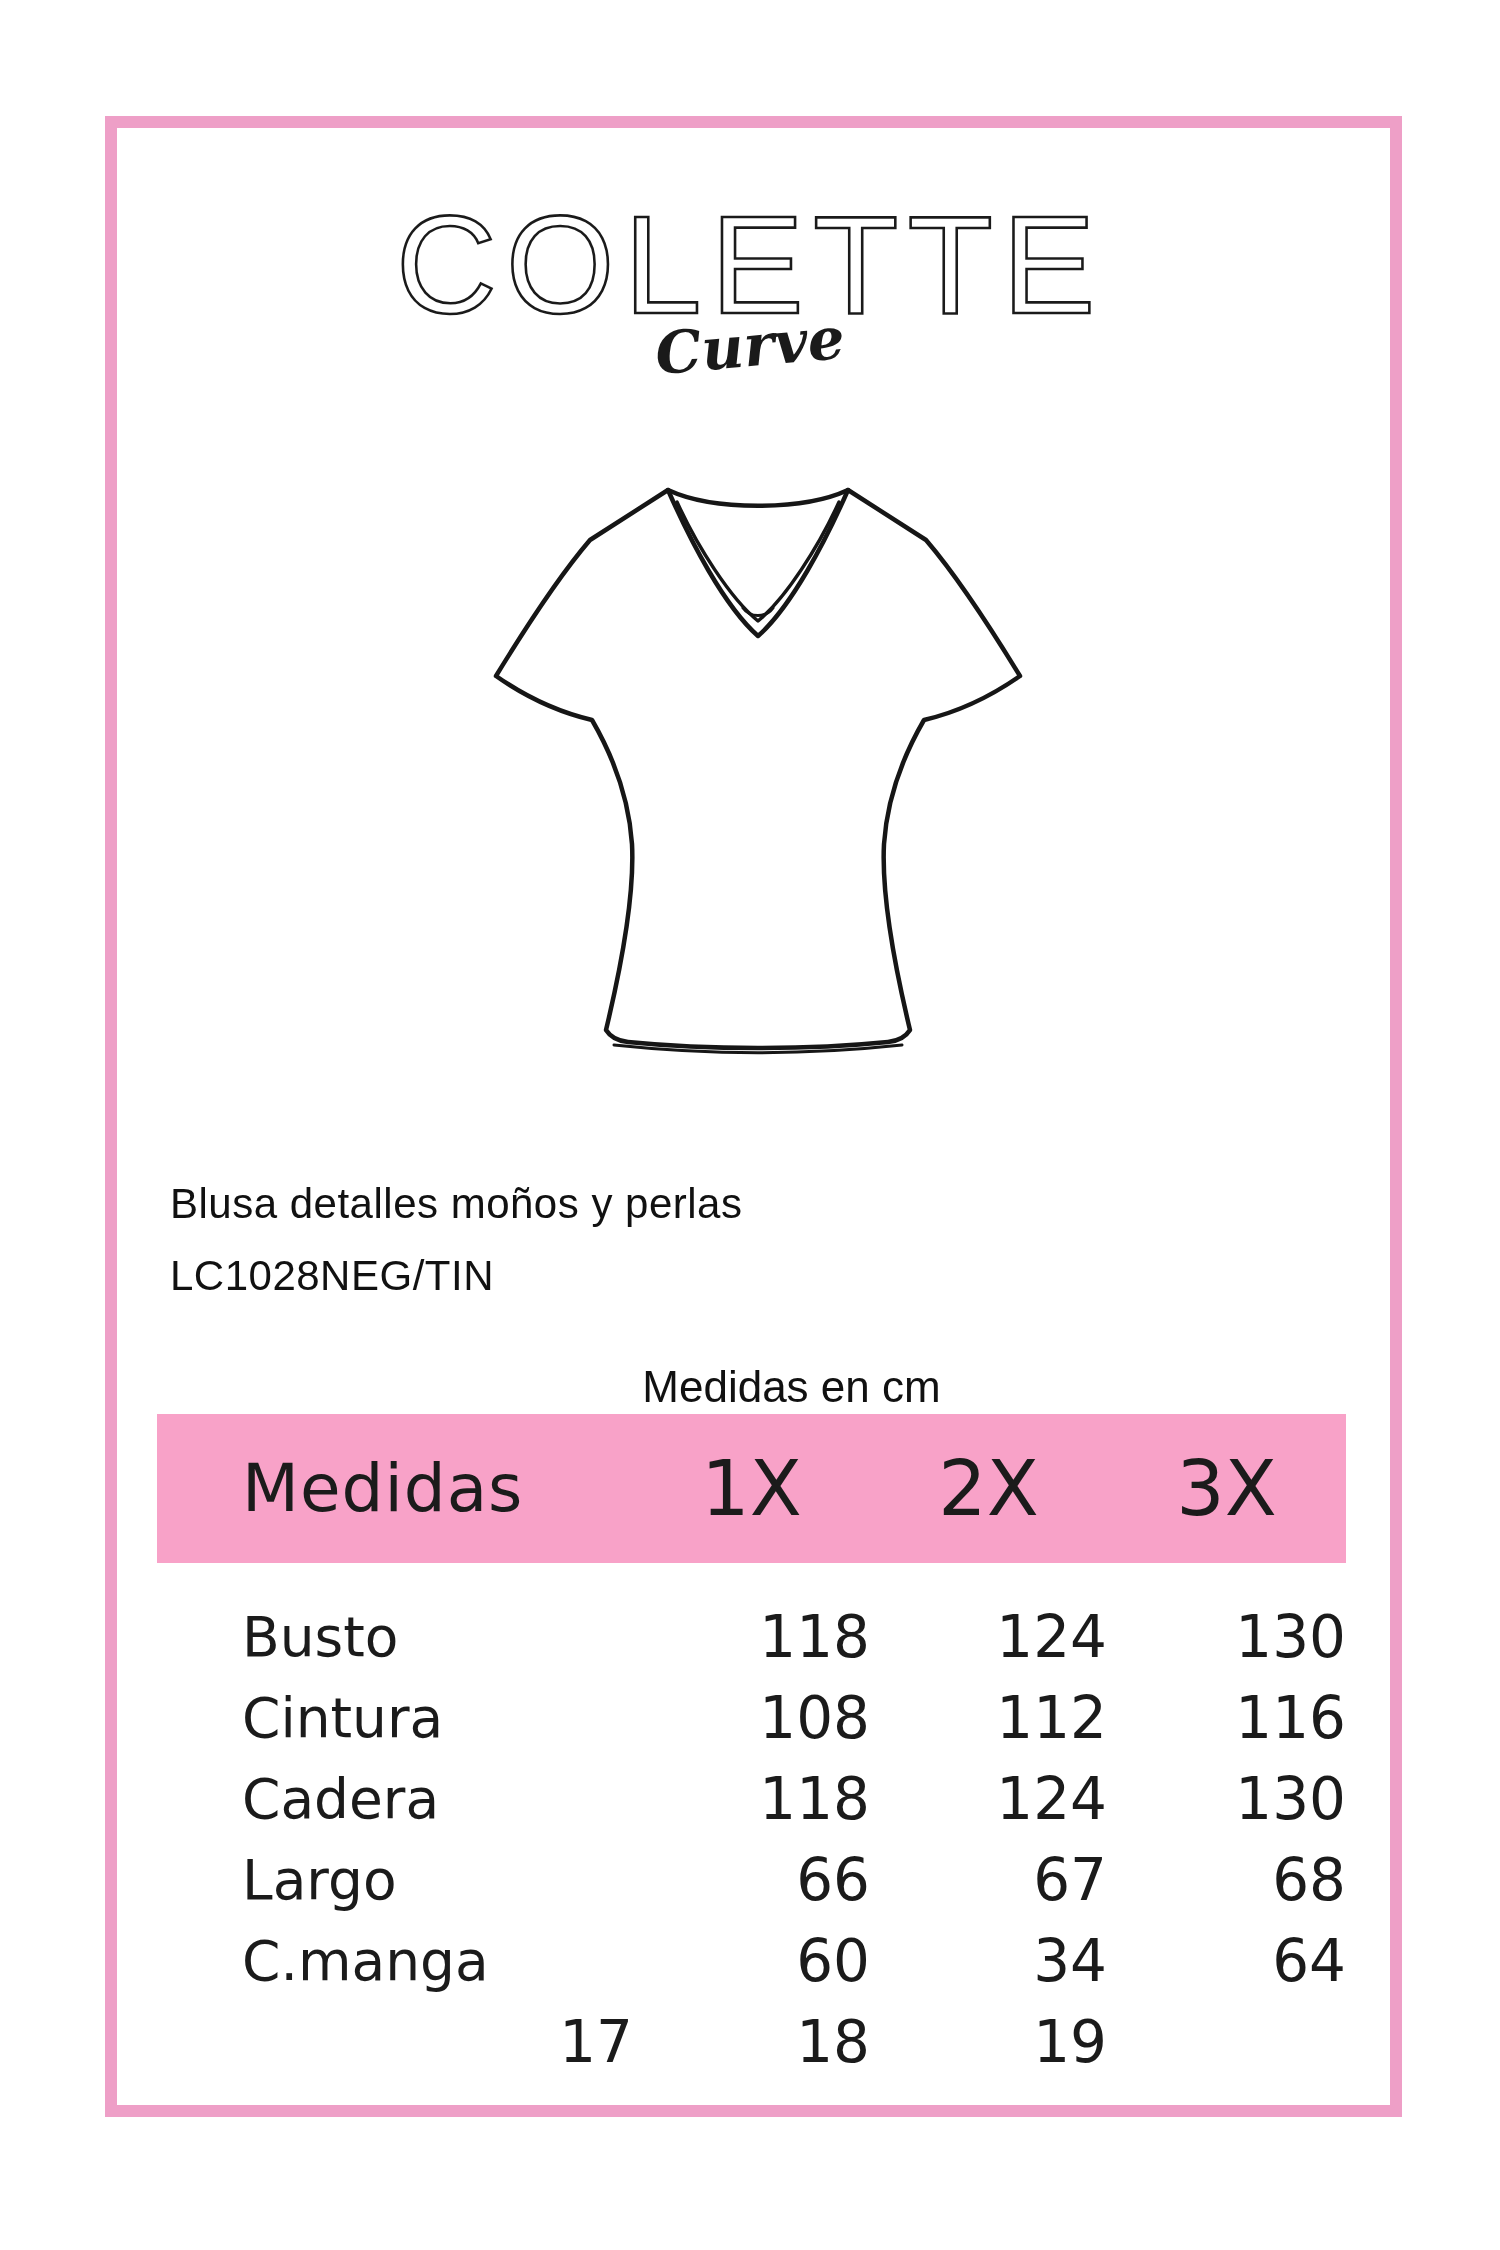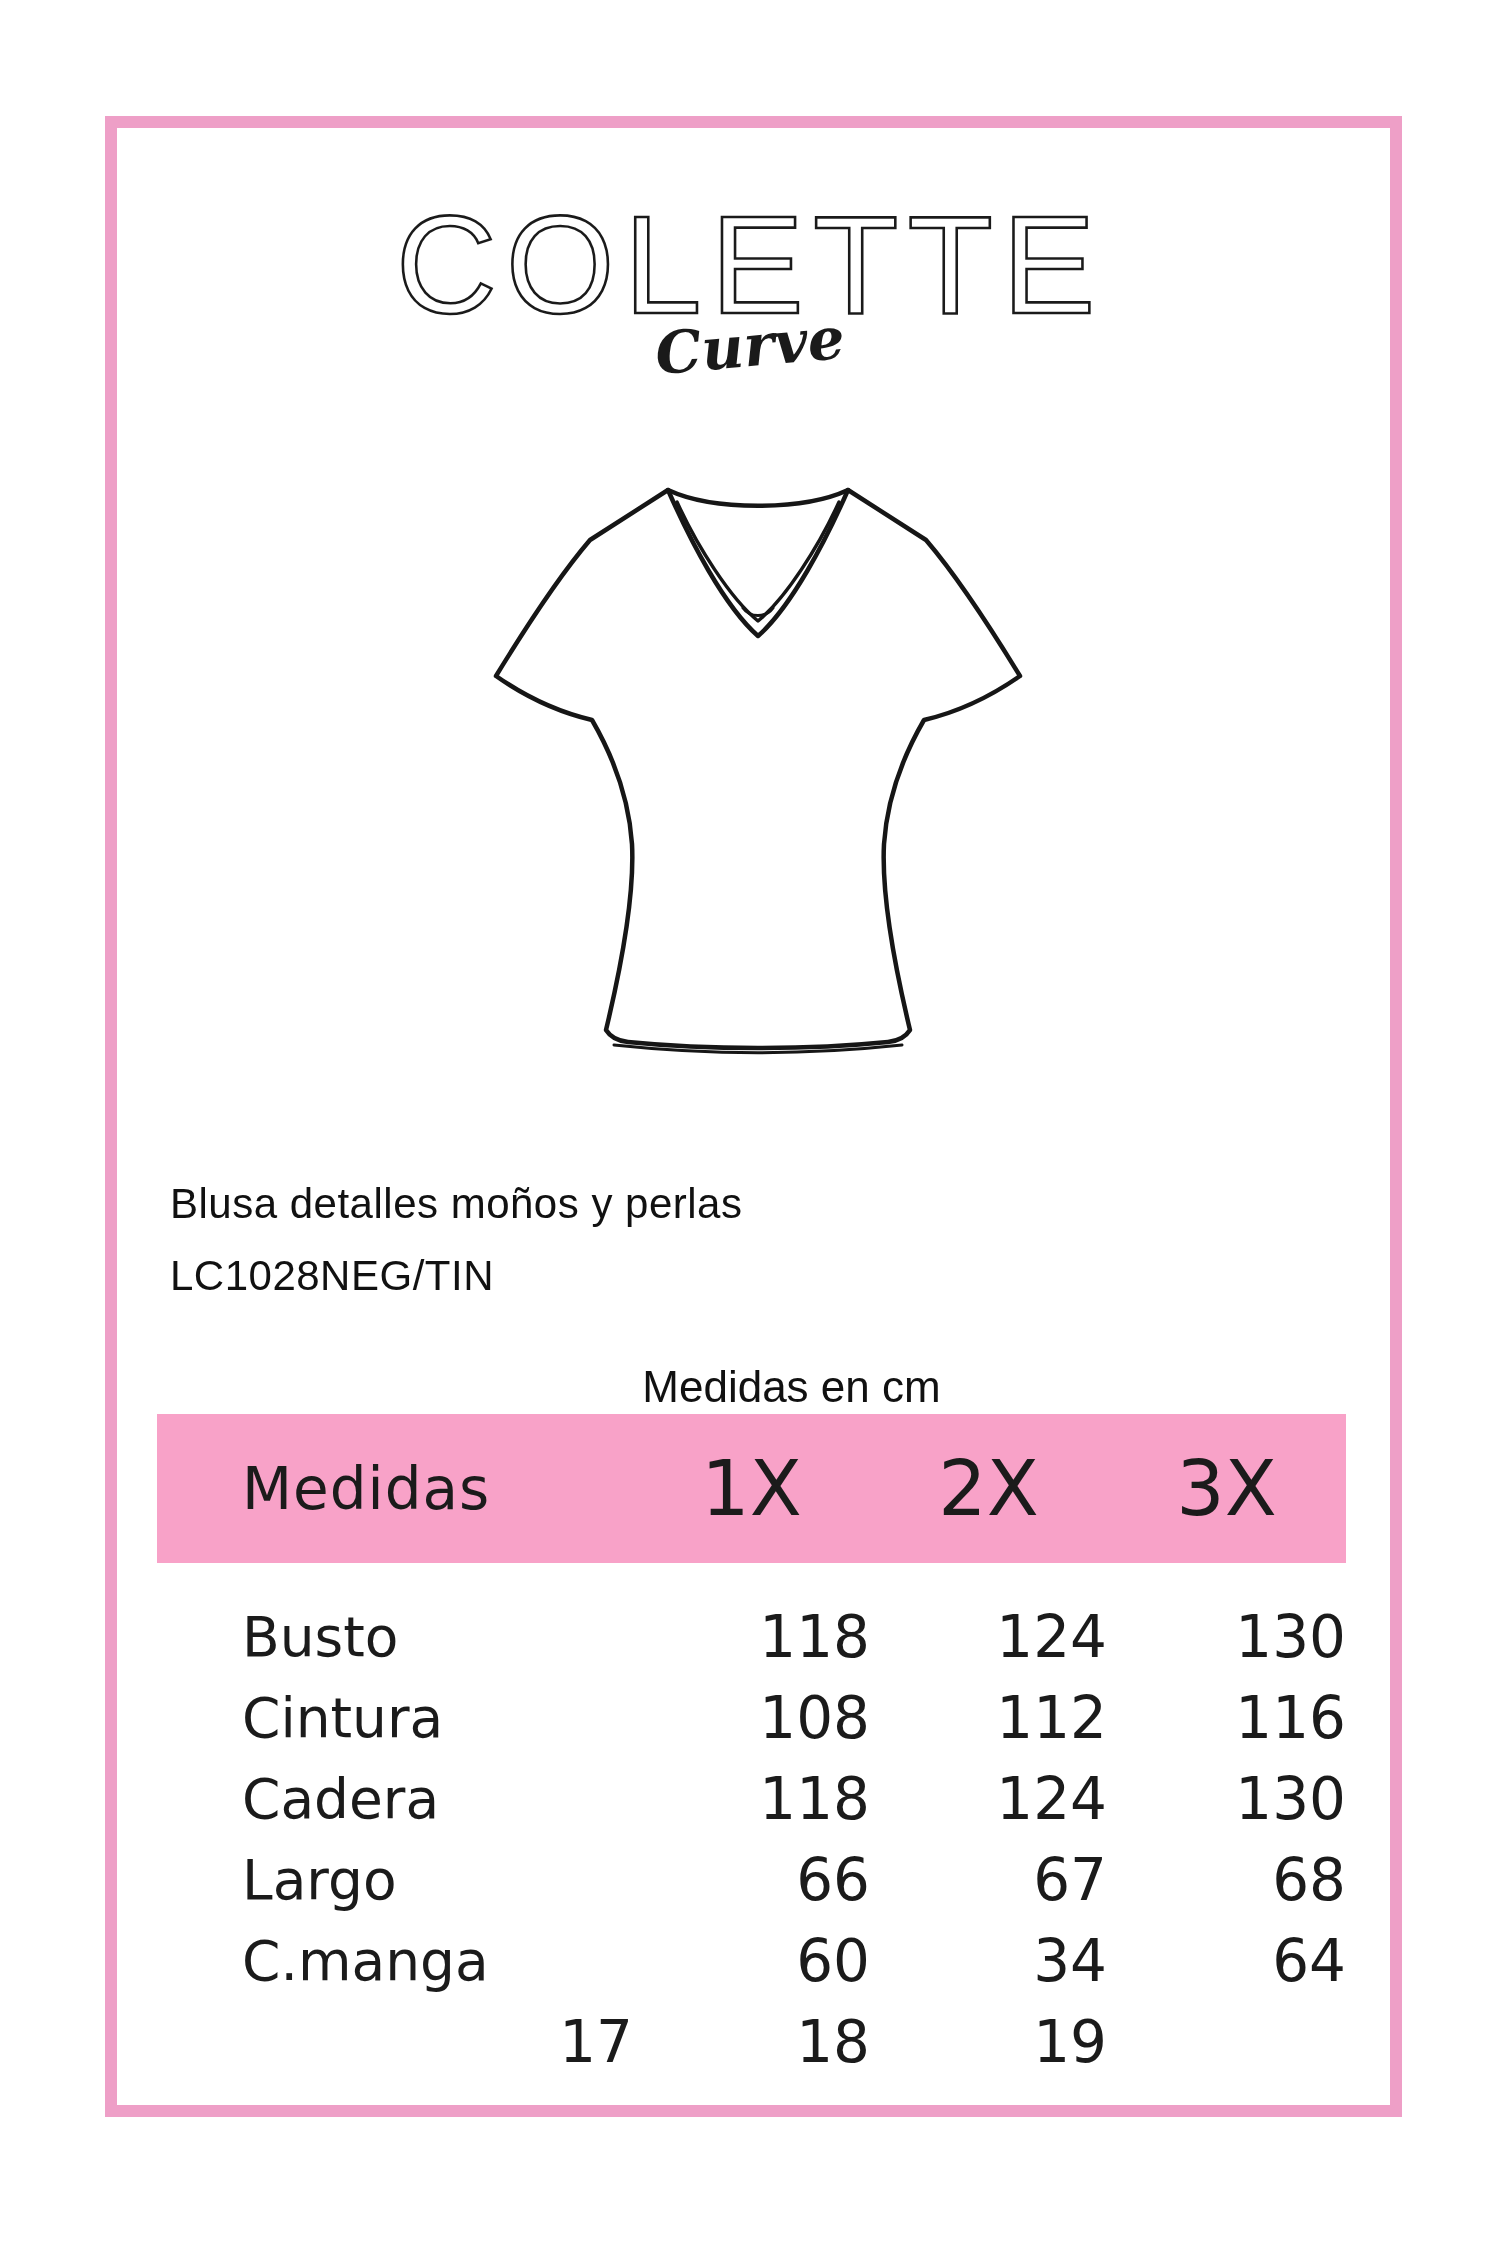--- a/index.html
+++ b/index.html
@@ -36,21 +36,21 @@
   .units{
     position:absolute;left:105px;top:1362px;width:1285px;text-align:center;
     font-size:44px;color:#111111;padding-left:44px;
   }
   
   .grid4{display:grid;grid-template-columns:476px 237px 237px 239px;align-items:center;}
   .sizebar{
     position:absolute;left:157px;top:1414px;width:1189px;height:149px;
     background:#f8a2c8;font-family:"DejaVu Sans",sans-serif;
   }
-  .sizebar .hlabel{padding-left:85px;font-size:58px;letter-spacing:1px;}
+  .sizebar .hlabel{padding-left:85px;font-size:66px;letter-spacing:1px;}
   .sizebar .hcol{text-align:center;font-size:76px;}
   .sizetable{
     position:absolute;left:157px;top:1596px;width:1189px;
     font-family:"DejaVu Sans",sans-serif;
   }
   .sizetable .row{height:81px;}
   .sizetable .rlabel{padding-left:85px;font-size:55px;}
   .sizetable .rval{text-align:right;font-size:58px;}
 </style>
 </head>

